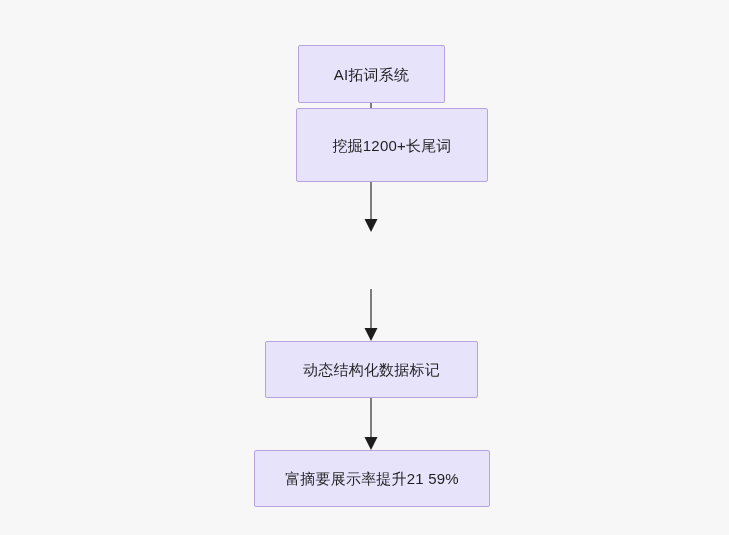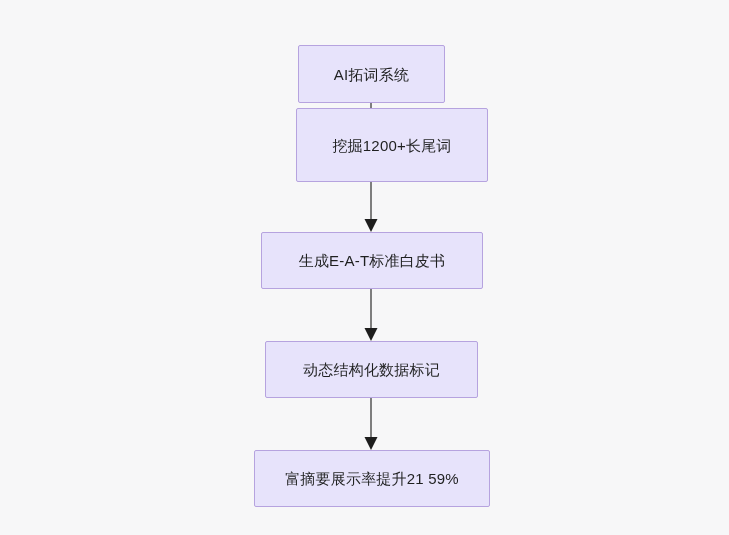--- a/index.html
+++ b/index.html
@@ -99,23 +99,20 @@
   </svg>
 
   <div class="node n1">
     <span class="node-label">AI拓词系统</span>
   </div>
 
   <div class="node n2">
     <span class="node-label">挖掘1200+长尾词</span>
   </div>
 
-  <div class="node n3">
-    <span class="node-label">生成E-A-T标准白皮书</span>
-  </div>
 
   <div class="node n4">
     <span class="node-label">动态结构化数据标记</span>
   </div>
 
   <div class="node n5">
     <span class="node-label">富摘要展示率提升21 59%</span>
   </div>
 
 </div>

